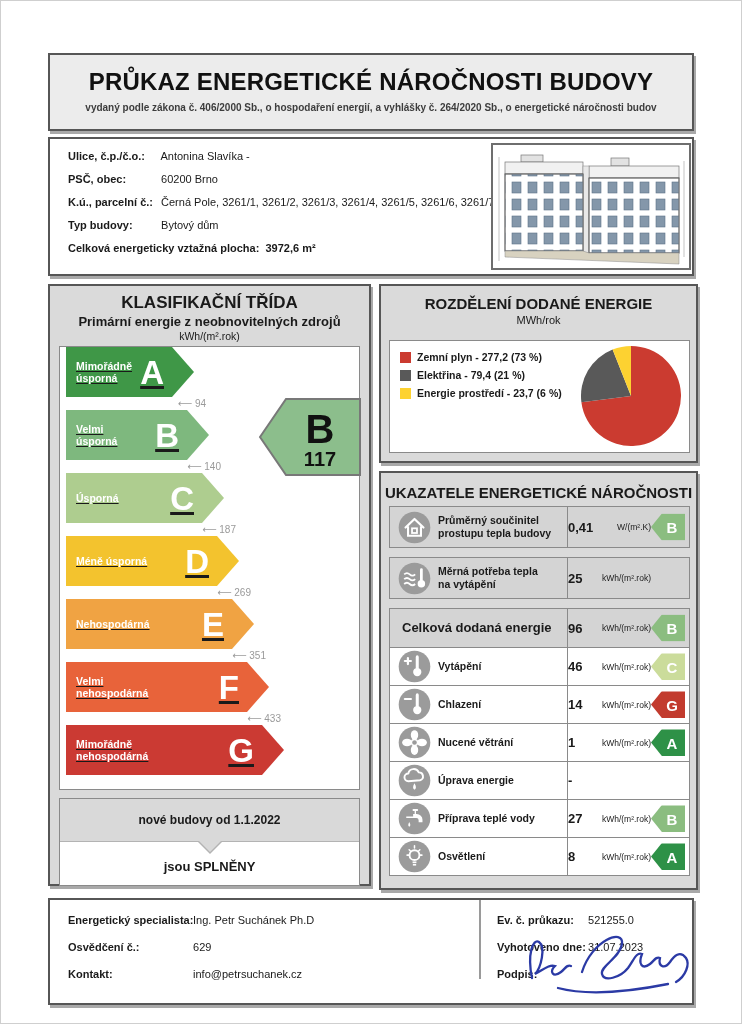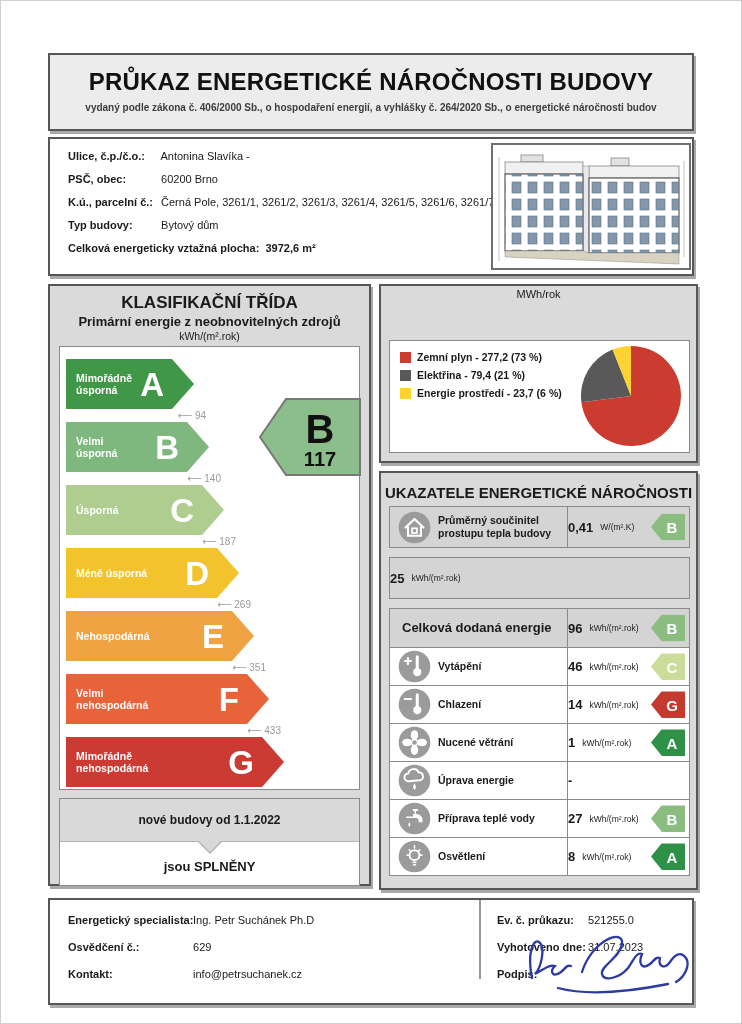--- a/index.html
+++ b/index.html
@@ -18,21 +18,21 @@
   .info-label{display:inline-block;width:90px;font-weight:bold;}
   .info-area{position:absolute;left:18px;font-size:11px;font-weight:bold;white-space:nowrap;}
   .img-box{position:absolute;left:441px;top:4px;width:200px;height:127px;border:2px solid #6e6e6e;background:#fff;box-sizing:border-box;}
 
   
   .panel-class{left:47px;top:283px;width:323px;height:602px;background:#dadada;text-align:center;}
   .cls-title{font-size:17px;font-weight:bold;margin-top:7px;}
   .cls-sub{font-size:13px;font-weight:bold;margin-top:1px;}
   .cls-unit{font-size:10.5px;margin-top:1px;}
   .arrows-box{position:absolute;left:9px;top:60px;width:301px;height:444px;background:#fff;border:1.5px solid #8a8a8a;
-              box-sizing:border-box;text-align:left;padding:12px 0 0 6px;}
+              box-sizing:border-box;text-align:left;padding:0 0 0 6px;text-decoration:underline;}
   .arrow-row{position:relative;height:50px;margin-bottom:13px;}
   .cls-arrow{height:50px;display:flex;align-items:center;
              clip-path:polygon(0 0,calc(100% - 22px) 0,100% 50%,calc(100% - 22px) 100%,0 100%);}
   .arrow-label{flex:1;color:#fff;font-weight:bold;font-size:10.5px;line-height:1.18;padding-left:10px;white-space:pre-line;}
   .arrow-letter{color:#fff;font-weight:bold;font-size:33px;margin-right:30px;line-height:1;}
   .boundary{position:absolute;top:50px;height:13px;line-height:13px;font-size:10px;color:#9a9a9a;text-align:right;white-space:nowrap;}
   .indicator-svg{position:absolute;left:198px;top:50px;}
   .req-box{position:absolute;left:9px;top:512px;width:301px;height:88px;background:#fff;border:1.5px solid #8a8a8a;box-sizing:border-box;}
   .req-head{position:relative;background:#d9d9d9;border-bottom:1px solid #b3b3b3;height:42px;
             display:flex;flex-direction:column;justify-content:center;font-size:12px;font-weight:bold;}
@@ -61,21 +61,21 @@
   .ind-row{display:flex;align-items:stretch;height:42px;position:relative;background:#fff;box-sizing:border-box;}
   .ind-row.gray{background:#d4d4d4;}
   .ind-single{border:1.5px solid #8a8a8a;margin-bottom:9px;}
   .ind-table{border:1.5px solid #8a8a8a;}
   .ind-table .ind-row{height:38px;}
   .ind-table .ind-row + .ind-row{border-top:1.5px solid #8a8a8a;}
   .left-part{width:178px;border-right:1.5px solid #8a8a8a;display:flex;align-items:center;flex:none;box-sizing:border-box;}
   .icon-cell{width:48px;display:flex;justify-content:center;flex:none;}
   .label-cell{font-weight:bold;font-size:10.5px;line-height:1.2;white-space:pre-line;}
   .label-cell.big{font-size:13px;padding-left:12px;}
-  .value-part{flex:1;display:flex;align-items:center;justify-content:flex-start;padding-right:38px;gap:7px;}
+  .value-part{flex:1;display:flex;align-items:center;justify-content:space-between;padding-right:38px;gap:7px;}
   .val{font-weight:bold;font-size:13px;}
   .unit{font-size:8.5px;}
   .badge{position:absolute;right:4px;top:50%;transform:translateY(-50%);width:34px;height:27px;
          clip-path:polygon(0 50%,32% 0,100% 0,100% 100%,32% 100%);
          color:#fff;font-weight:bold;font-size:15px;display:flex;align-items:center;justify-content:center;padding-left:8px;box-sizing:border-box;}
   .badge:empty{display:none;}
 
   
   .panel-footer{left:47px;top:897px;width:646px;height:107px;}
   .f-row{position:absolute;font-size:11px;white-space:nowrap;}
@@ -233,20 +233,21 @@
 
     <div class="req-box">
       <div class="req-head">
         <span>nové budovy od 1.1.2022</span>
       </div>
       <div class="req-result">jsou SPLNĚNY</div>
     </div>
   </div>
 
   <div class="panel panel-pie">
+    <div class="pie-title">ROZDĚLENÍ DODANÉ ENERGIE</div>
     <div class="pie-unit">MWh/rok</div>
     <div class="pie-box">
       <div class="legend">
         <div class="legend-item">
           <span class="legend-swatch" style="background: rgb(203, 59, 48);"></span>
           <span class="legend-text">Zemní plyn - 277,2 (73 %)</span>
         </div>
         <div class="legend-item">
           <span class="legend-swatch" style="background: rgb(89, 89, 89);"></span>
           <span class="legend-text">Elektřina - 79,4 (21 %)</span>
@@ -282,20 +283,34 @@
 prostupu tepla budovy</span>
         </div>
         <div class="value-part">
           <span class="val">0,41</span>
           <span class="unit">W/(m².K)</span>
         </div>
         <div class="badge" style="background: rgb(139, 189, 128);">B</div>
       </div>
 
       <div class="ind-row ind-single gray">
+        <div class="left-part">
+          <span class="icon-cell">
+            <svg width="33" height="33" viewBox="0 0 24 24">
+                <circle cx="12" cy="12" r="11.5" fill="#9b9b9b"></circle>
+              <path d="M4.5,9 q2,-1.8 4,0 q2,1.8 4,0" fill="none" stroke="#fff" stroke-width="1.3"></path>
+              <path d="M4.5,12.5 q2,-1.8 4,0 q2,1.8 4,0" fill="none" stroke="#fff" stroke-width="1.3"></path>
+              <path d="M4.5,16 q2,-1.8 4,0 q2,1.8 4,0" fill="none" stroke="#fff" stroke-width="1.3"></path>
+              <line x1="17" y1="5.5" x2="17" y2="13" stroke="#fff" stroke-width="2" stroke-linecap="round"></line>
+              <circle cx="17" cy="15.8" r="2.7" fill="#fff"></circle>
+              </svg>
+          </span>
+          <span class="label-cell">Měrná potřeba tepla
+na vytápění</span>
+        </div>
         <div class="value-part">
           <span class="val">25</span>
           <span class="unit">kWh/(m².rok)</span>
         </div>
 
       </div>
 
       <div class="ind-table">
 
         <div class="ind-row gray">

